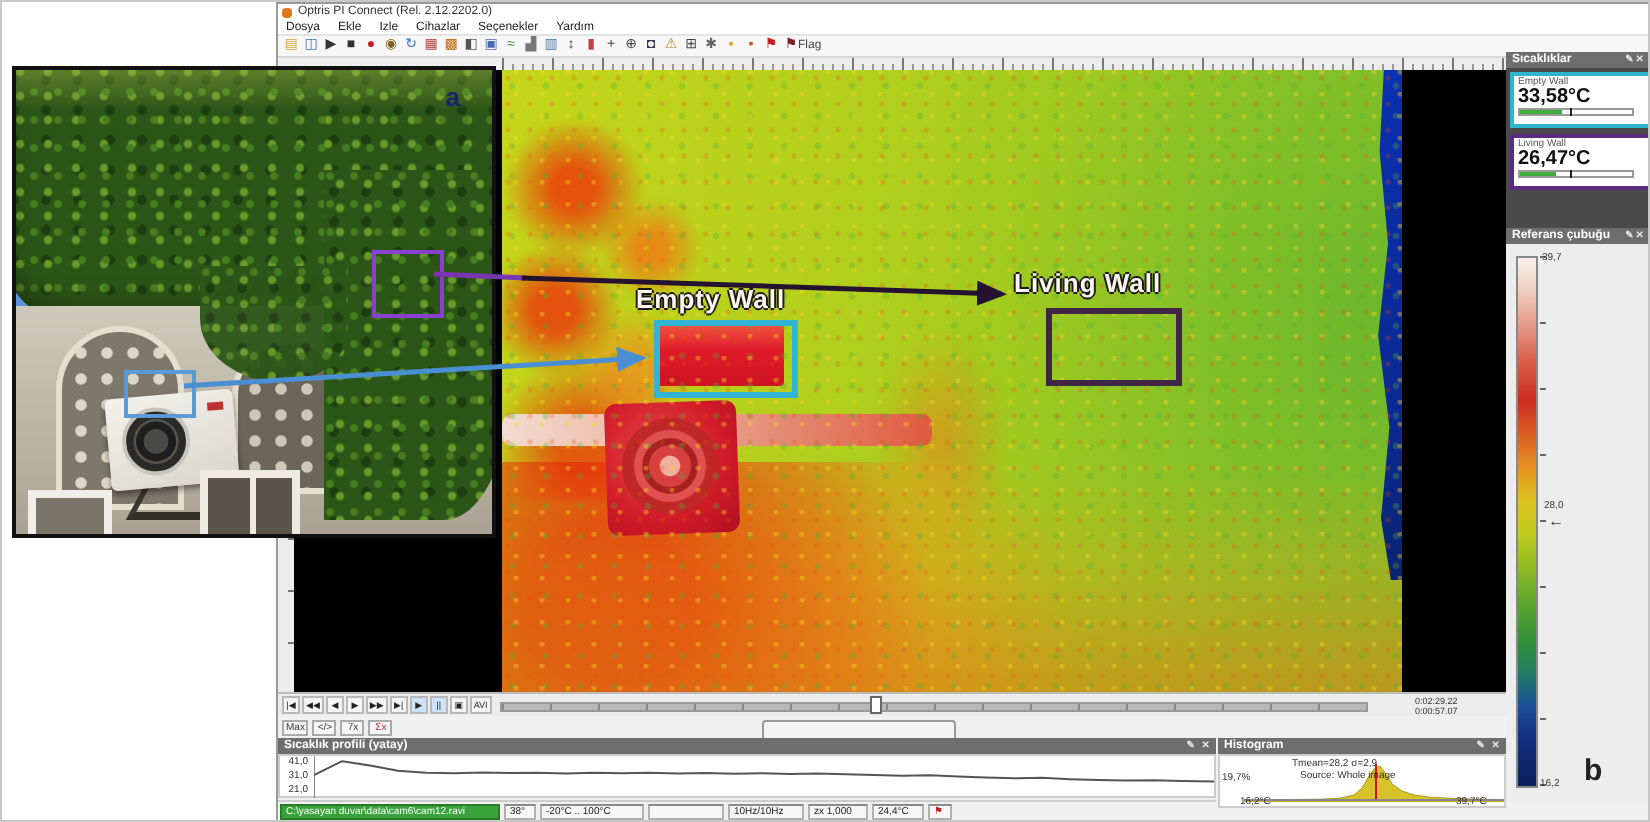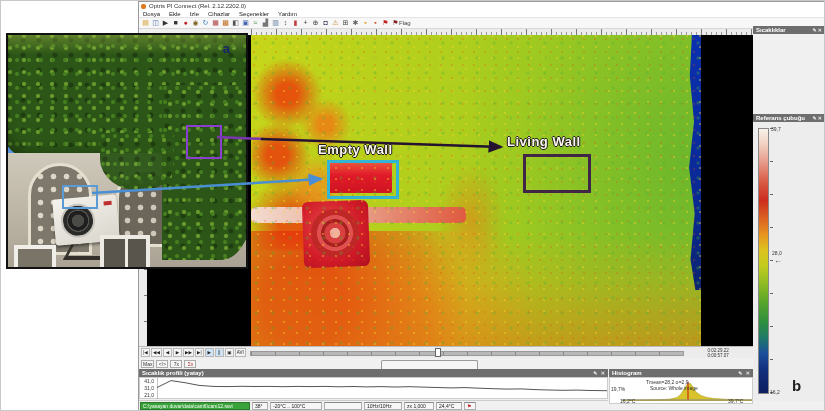--- a/index.html
+++ b/index.html
@@ -328,20 +328,40 @@
     <span class="hlabel" style="left:40px;top:7px;">Source:  Whole image</span>
     <span class="hlabel" style="left:1px;top:8px;">19,7%</span>
     <span class="hlabel" style="left:10px;top:20px;">16,2°C</span>
     <span class="hlabel" style="left:118px;top:20px;">39,7°C</span>
   </div>
 
   <div class="abs panel-hdr" id="temps-hdr">
     <span>Sıcaklıklar</span>
     <span class="hdr-icons"><span>✎</span><span>✕</span></span>
   </div>
+  <div class="abs" id="temps-body">
+
+      <div class="temp-box" style="border-color: rgb(43, 184, 205);">
+        <div class="temp-label">Empty Wall</div>
+        <div class="temp-value">33,58°C</div>
+        <div class="temp-bar">
+          <i style="width: 38%;"></i>
+          <u></u>
+        </div>
+      </div>
+
+      <div class="temp-box" style="border-color: rgb(90, 43, 128);">
+        <div class="temp-label">Living Wall</div>
+        <div class="temp-value">26,47°C</div>
+        <div class="temp-bar">
+          <i style="width: 33%;"></i>
+          <u></u>
+        </div>
+      </div>
+    </div>
 
   <div class="abs panel-hdr" id="ref-hdr">
     <span>Referans çubuğu</span>
     <span class="hdr-icons"><span>✎</span><span>✕</span></span>
   </div>
   <div class="abs" id="ref-body">
     <div id="ref-gradient"></div>
     <div id="ref-ticks"></div>
     <span class="ref-lbl" style="left:18px;top:4px;">39,7</span>
     <span class="ref-lbl" style="left:19px;top:128px;">28,0</span>

